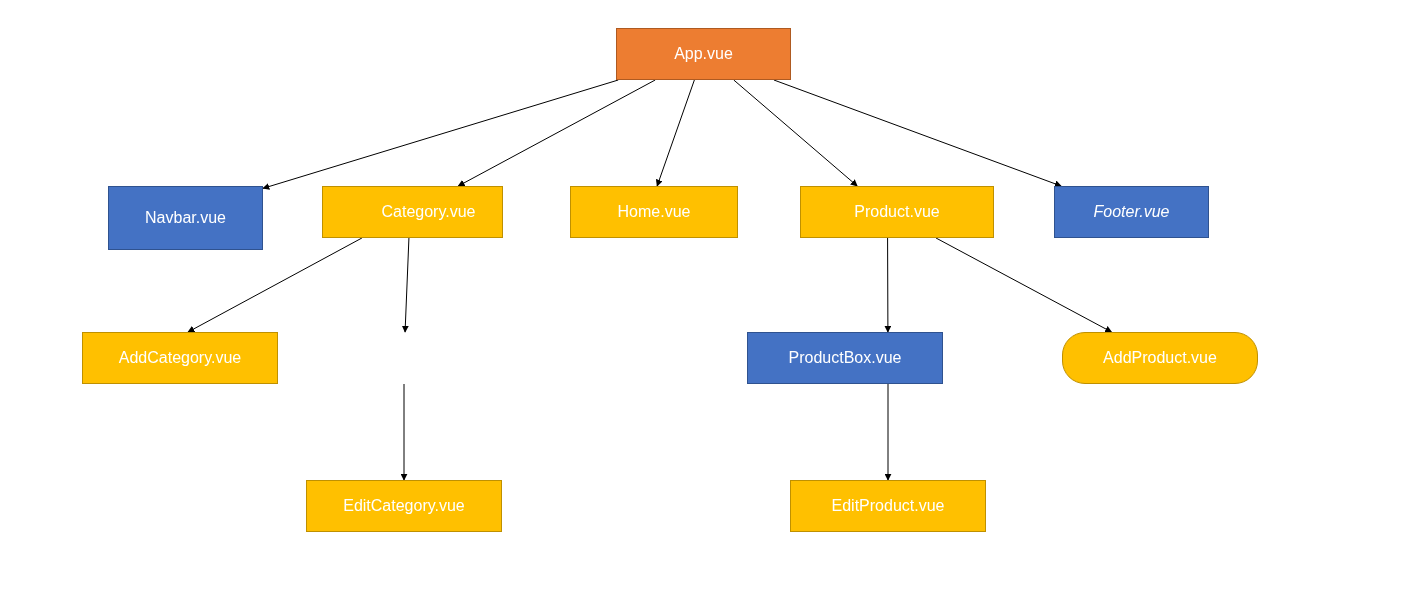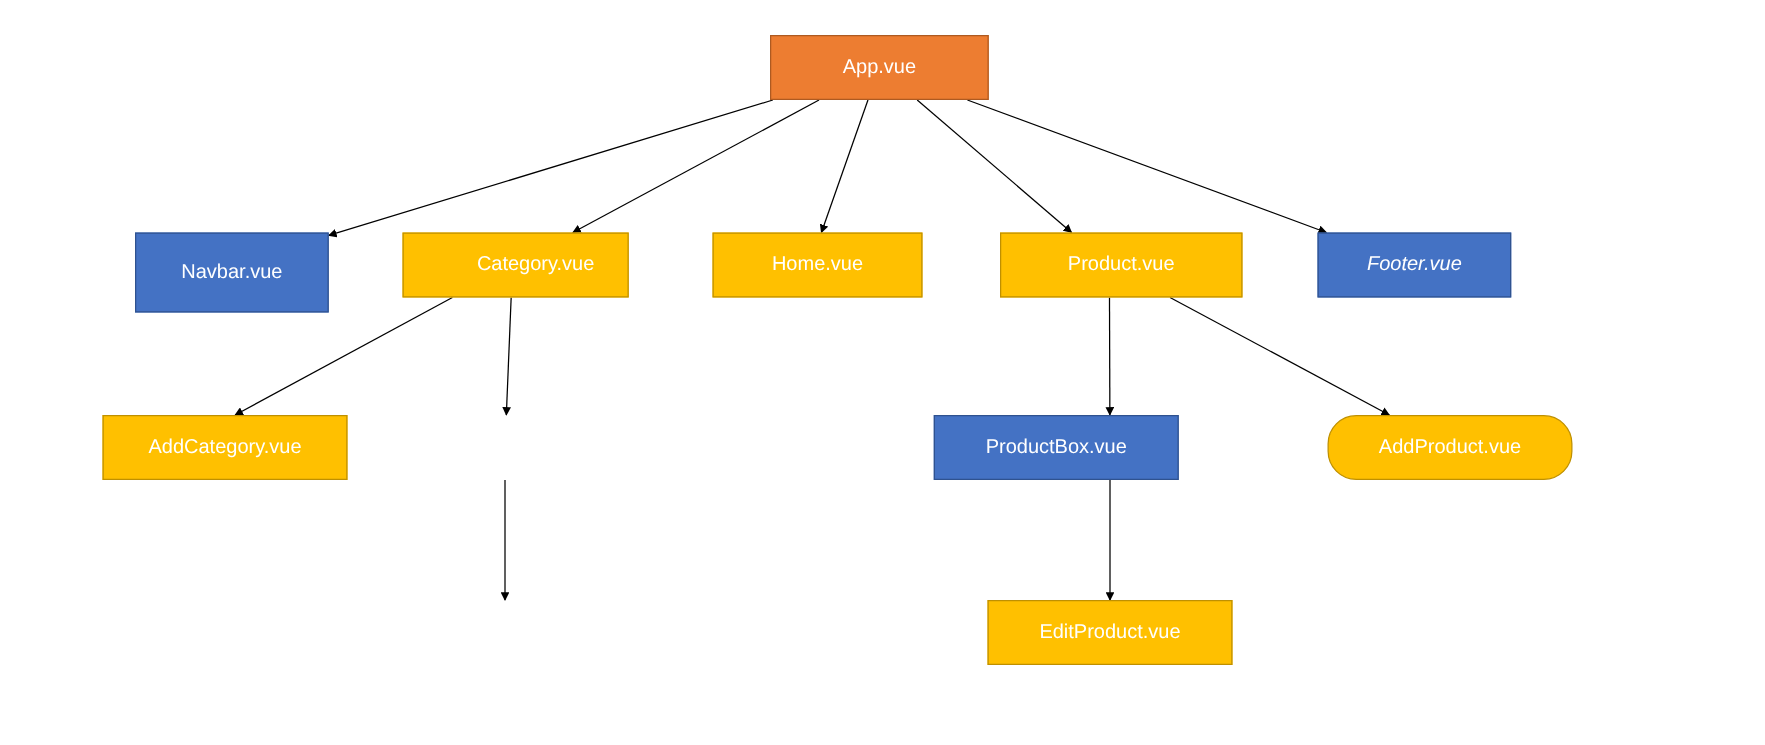--- a/index.html
+++ b/index.html
@@ -78,16 +78,17 @@
 
   <div class="node blue" style="left:1054px;top:186px;width:155px;height:52px;font-style:italic;">Footer.vue</div>
 
   <div class="node yellow" style="left:42px;top:332px;width:196px;height:52px;margin-left:40px;">AddCategory.vue</div>
 
 
   <div class="node blue" style="left:747px;top:332px;width:196px;height:52px;">ProductBox.vue</div>
 
   <div class="node yellow" style="left:1062px;top:332px;width:196px;height:52px;border-radius:23px;">AddProduct.vue</div>
 
+  <div class="node yellow" style="left:306px;top:480px;width:196px;height:52px;">EditCategory.vue</div>
 
   <div class="node yellow" style="left:790px;top:480px;width:196px;height:52px;">EditProduct.vue</div>
 
 </div>
 
 </body></html>

